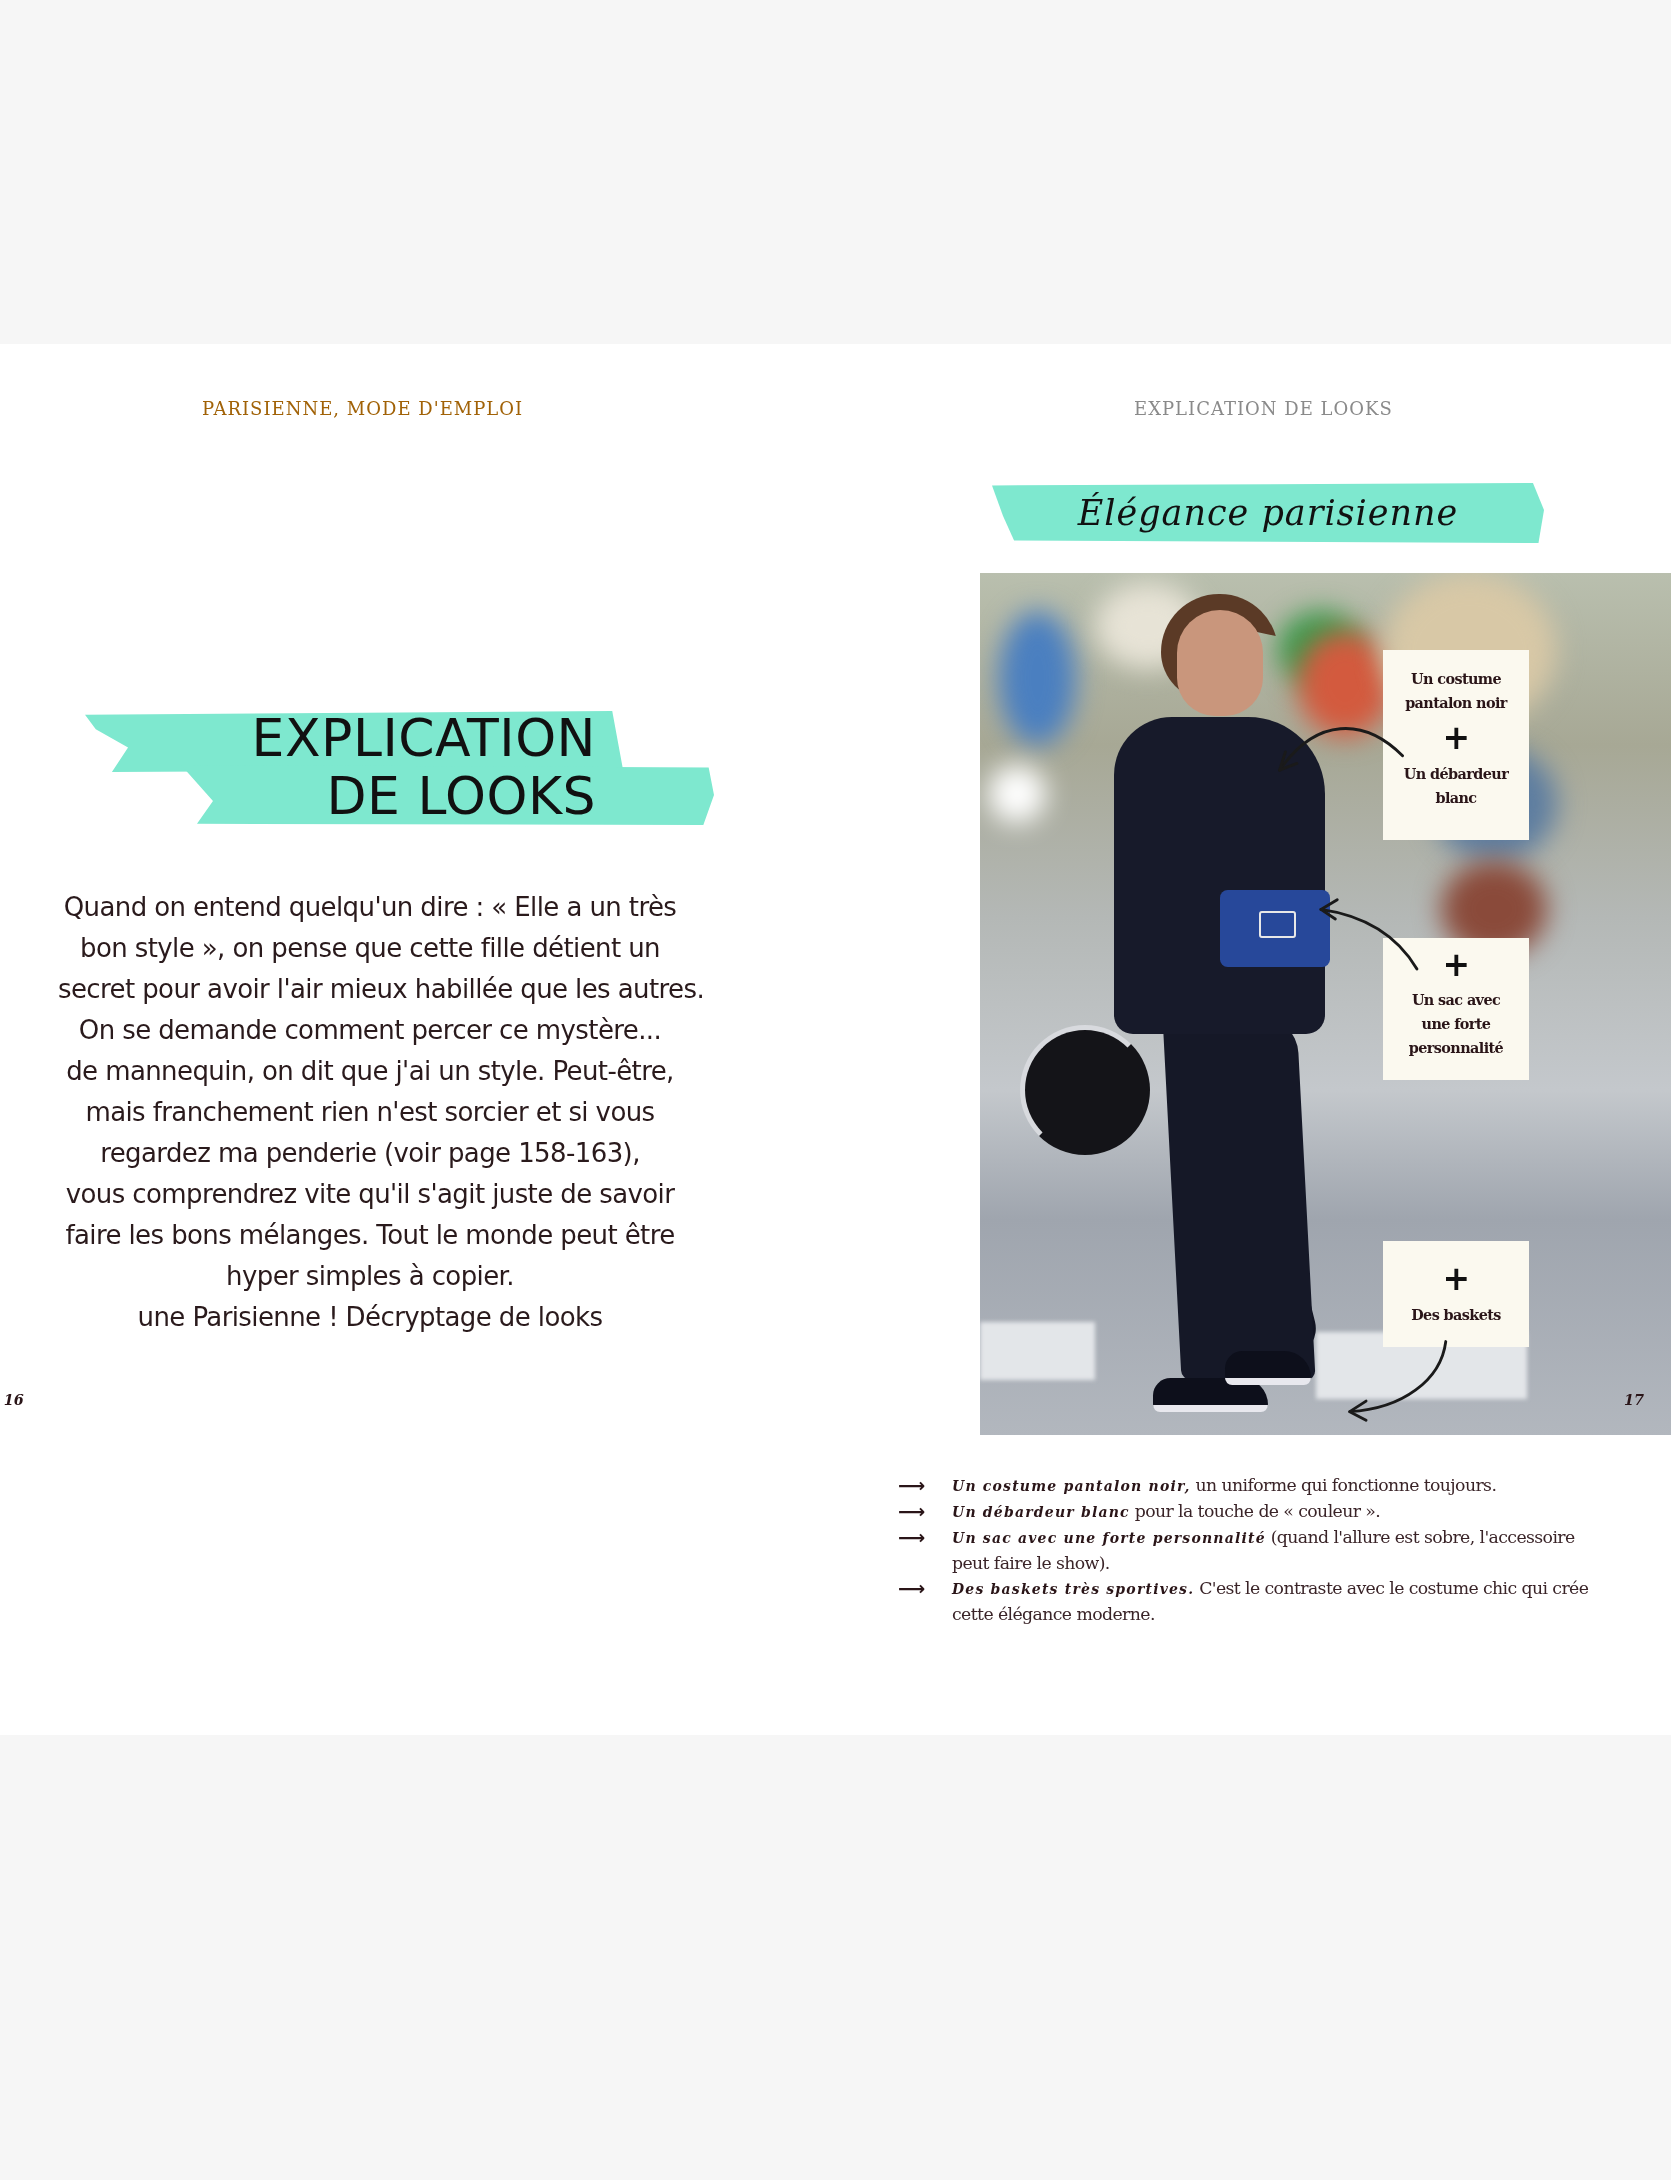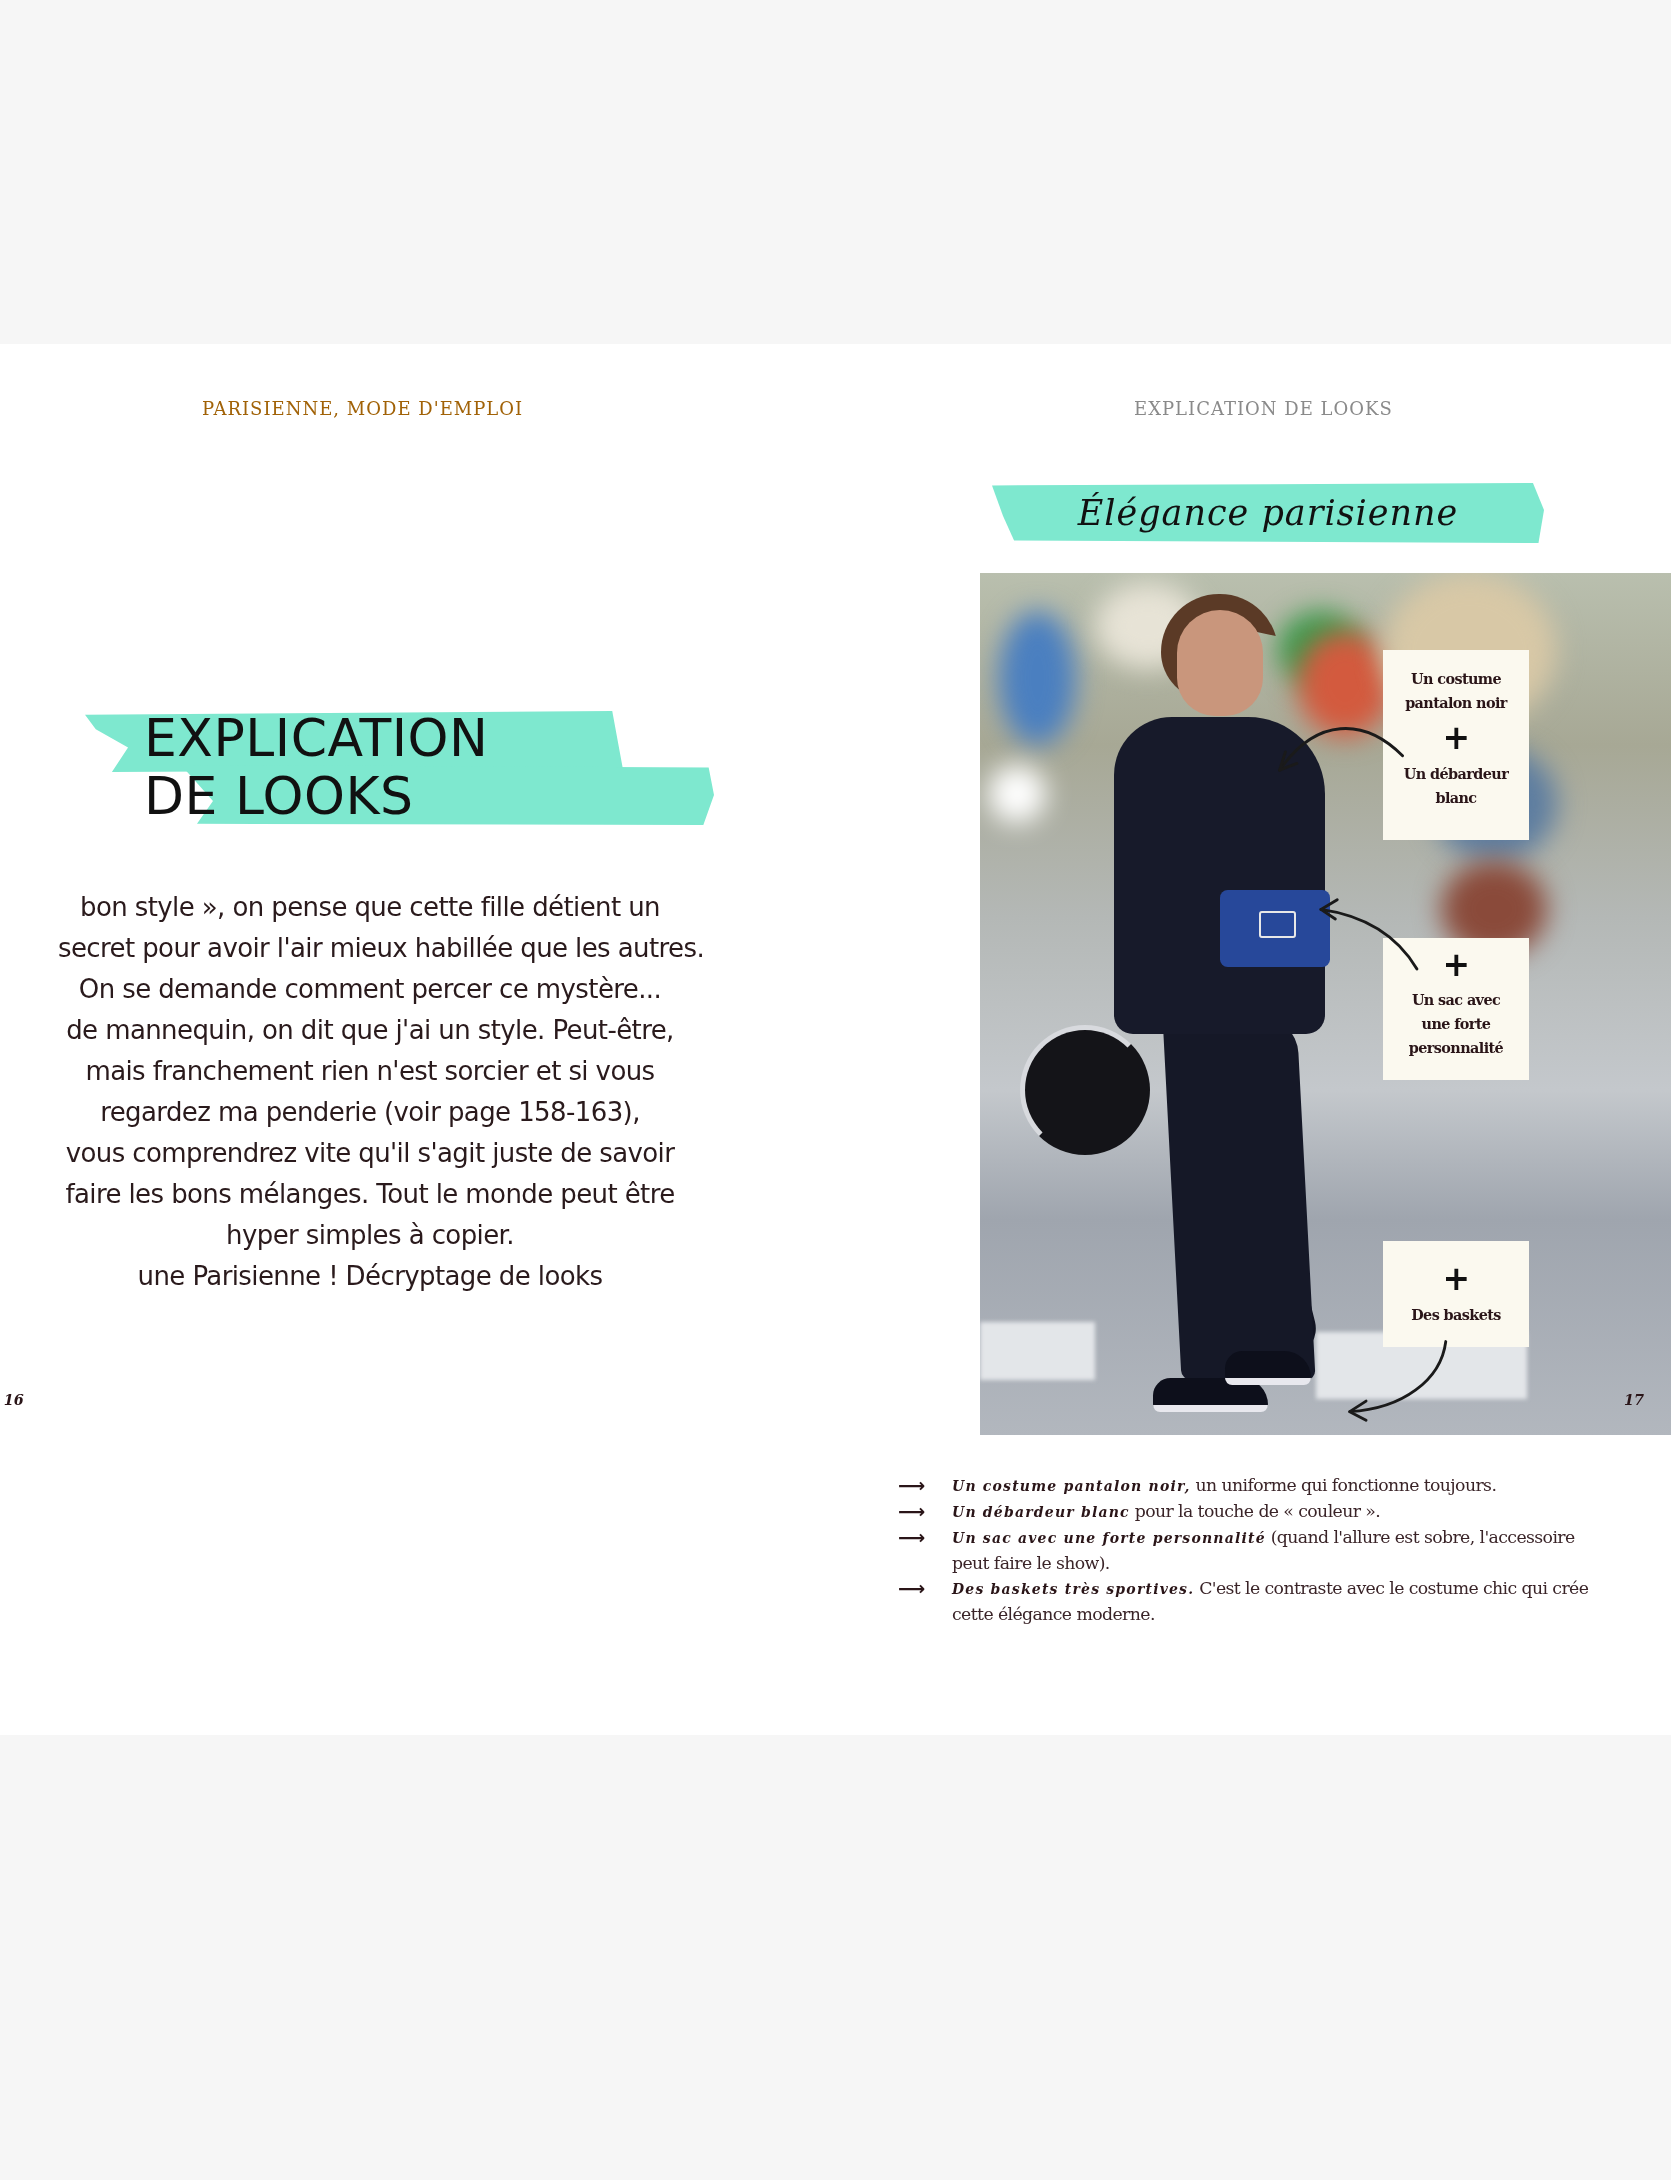--- a/index.html
+++ b/index.html
@@ -56,21 +56,21 @@
       width: 533px;
       height: 60px;
       background: #7ee8cf;
       clip-path: polygon(0% 0%, 99% 4%, 100% 50%, 98% 100%, 3% 98%, 6% 60%);
     }
     .big-title {
       position: absolute;
       left: 144px;
       top: 365px;
       width: 452px;
-      text-align: left;
+      text-align: right;
       font-family: "DejaVu Sans", sans-serif;
       font-size: 52px;
       line-height: 58px;
       color: #111;
       letter-spacing: 0.5px;
     }
     .intro {
       position: absolute;
       left: 58px;
       top: 543px;
@@ -290,20 +290,21 @@
     <div class="running-head left">PARISIENNE, MODE D'EMPLOI</div>
 
     <div class="tape-left-1"></div>
     <div class="tape-left-2"></div>
     <div class="big-title">
       <div>EXPLICATION</div>
       <div>DE LOOKS</div>
     </div>
 
     <div class="intro">
+      <span>Quand on entend quelqu'un dire : « Elle a un très</span>
       <span>bon style », on pense que cette fille détient un</span>
       <span>secret pour avoir l'air mieux habillée que les autres.</span>
       <span>On se demande comment percer ce mystère...</span>
       <span>de mannequin, on dit que j'ai un style. Peut-être,</span>
       <span>mais franchement rien n'est sorcier et si vous</span>
       <span>regardez ma penderie (voir page 158-163),</span>
       <span>vous comprendrez vite qu'il s'agit juste de savoir</span>
       <span>faire les bons mélanges. Tout le monde peut être</span>
       <span>hyper simples à copier.</span>
       <span>une Parisienne ! Décryptage de looks</span>

